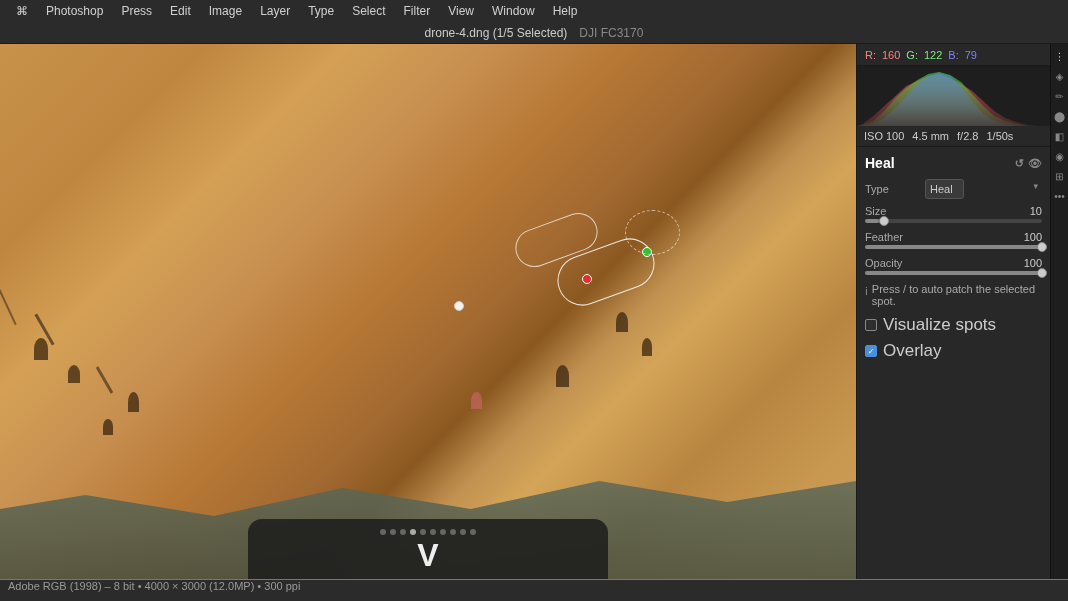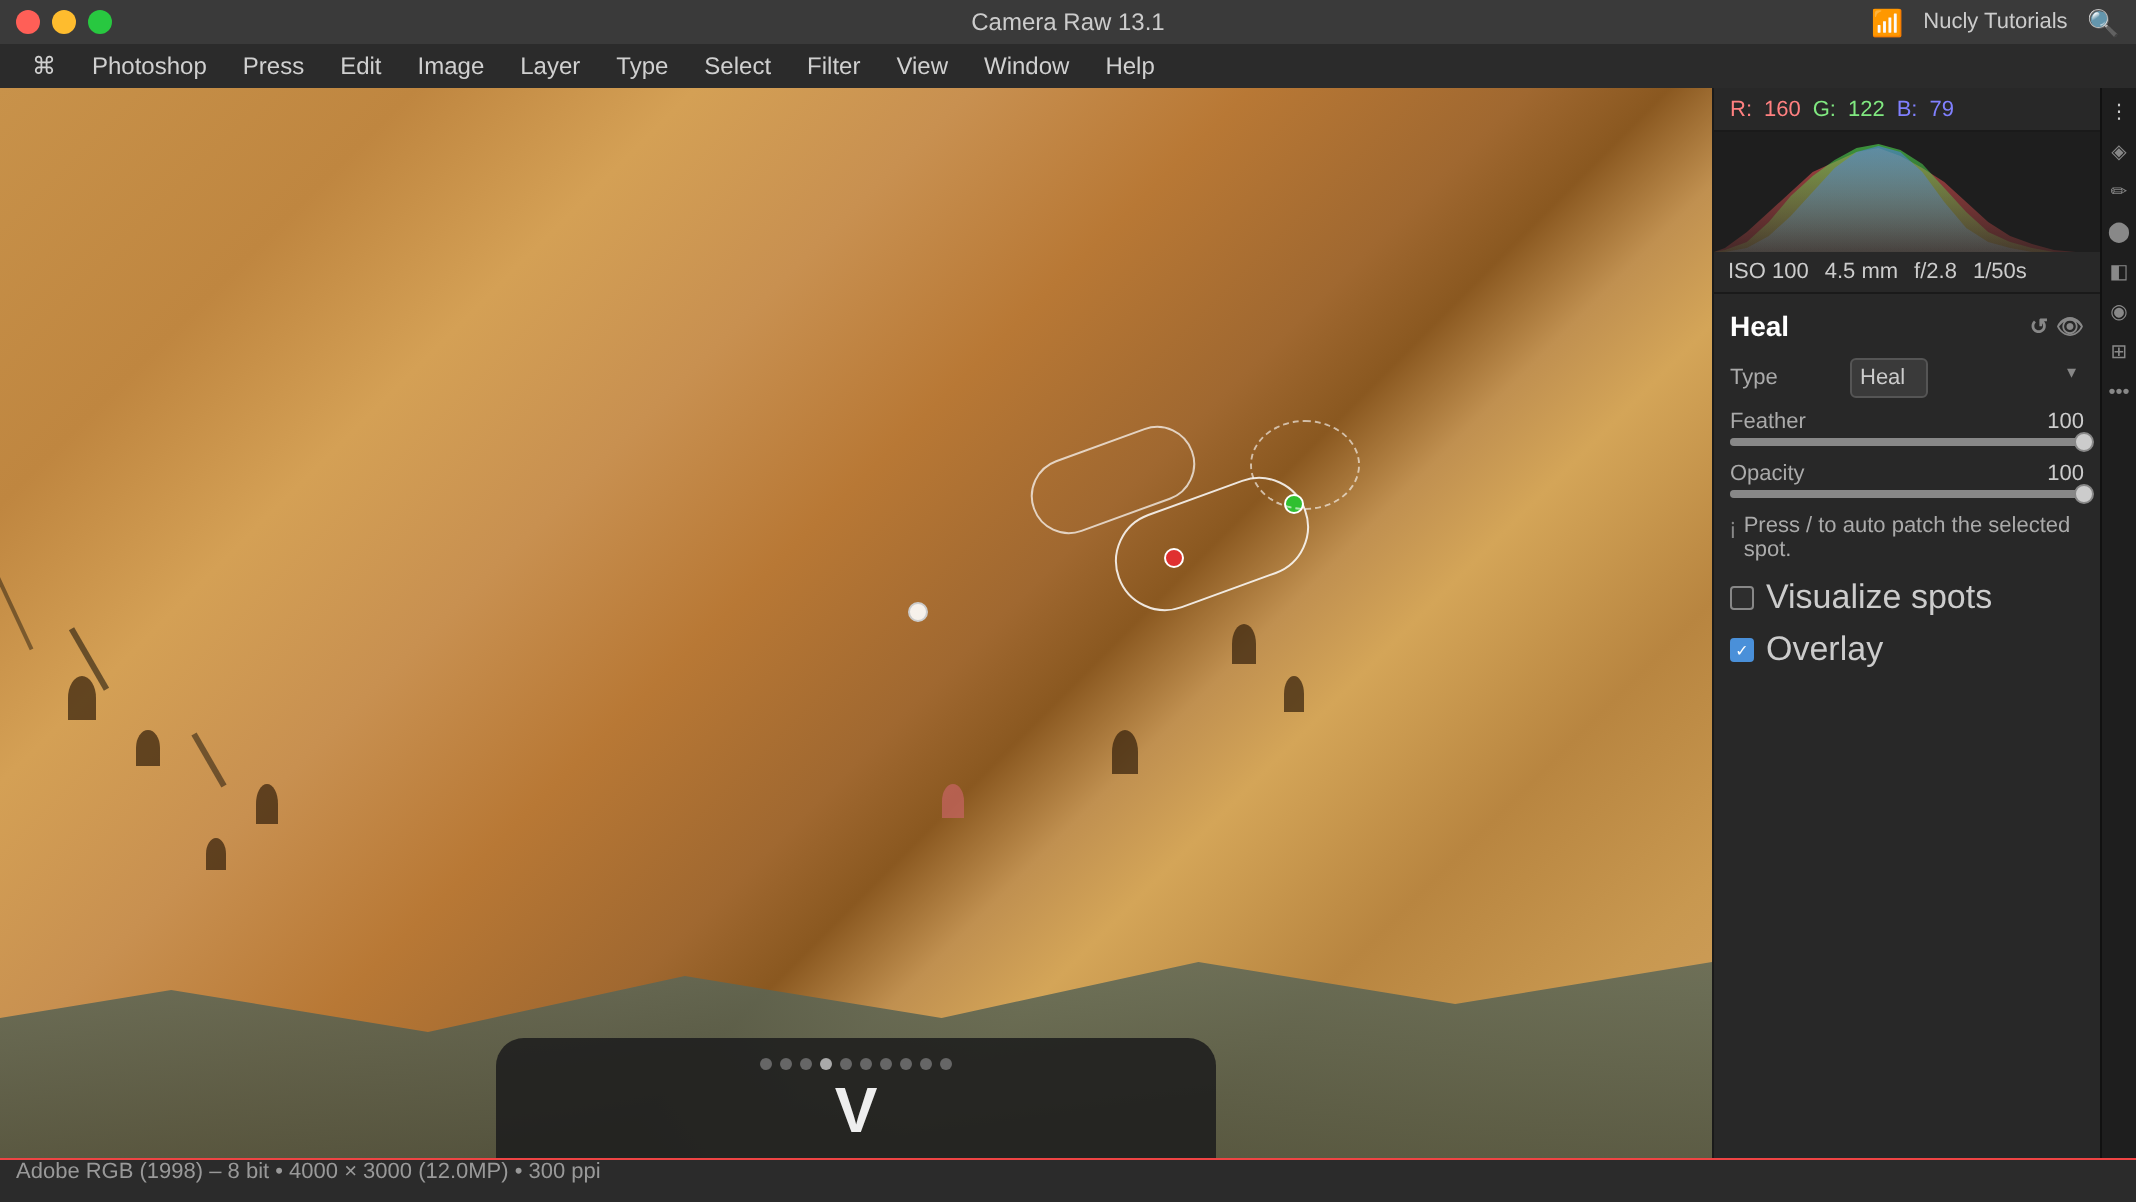--- a/index.html
+++ b/index.html
@@ -411,47 +411,40 @@
       display: flex;
       flex: 1;
       overflow: hidden;
     }
   </style>
 </head>
 <body>
 
 <div id="outer-layout">
 
-  <div id="titlebar">
-    <span class="traffic-light tl-close"></span>
-    <span class="traffic-light tl-min"></span>
-    <span class="traffic-light tl-max"></span>
-    <span id="titlebar-center">Camera Raw 13.1</span>
-    <div id="titlebar-right">
-      <span class="tb-icon">📶</span>
-      <span>Nucly Tutorials</span>
-      <span class="tb-icon">🔍</span>
-    </div>
-  </div>
 
   <div id="menubar">
     <span class="menu-item">⌘</span>
     <span class="menu-item">Photoshop</span>
     <span class="menu-item">Press</span>
     <span class="menu-item">Edit</span>
     <span class="menu-item">Image</span>
     <span class="menu-item">Layer</span>
     <span class="menu-item">Type</span>
     <span class="menu-item">Select</span>
     <span class="menu-item">Filter</span>
     <span class="menu-item">View</span>
     <span class="menu-item">Window</span>
     <span class="menu-item">Help</span>
   </div>
 
+  <div id="cameraraw-bar">
+    <span class="filename">drone-4.dng (1/5 Selected)</span>
+    <span class="camera">DJI FC3170</span>
+  </div>
 
   <div id="content-row">
 
     <div id="canvas-area">
       <div id="canvas-image">
 
         <div class="beach-water"></div>
 
         <div class="heal-area"></div>
         <div class="heal-area2"></div>
@@ -551,20 +544,30 @@
           <div class="field-row">
             <span class="field-label">Type</span>
             <div class="field-select-wrapper">
               <select class="field-select">
                 <option>Heal</option>
                 <option>Clone</option>
               </select>
             </div>
           </div>
 
+          <div class="slider-row">
+            <div class="slider-label-row">
+              <span class="slider-label">Size</span>
+              <span class="slider-val">10</span>
+            </div>
+            <div class="slider-track">
+              <div class="slider-fill" style="width:8%;"></div>
+              <div class="slider-thumb" style="left:8%;"></div>
+            </div>
+          </div>
 
           <div class="slider-row">
             <div class="slider-label-row">
               <span class="slider-label">Feather</span>
               <span class="slider-val">100</span>
             </div>
             <div class="slider-track">
               <div class="slider-fill" style="width:100%;"></div>
               <div class="slider-thumb" style="left:calc(100% - 5px);"></div>
             </div>

